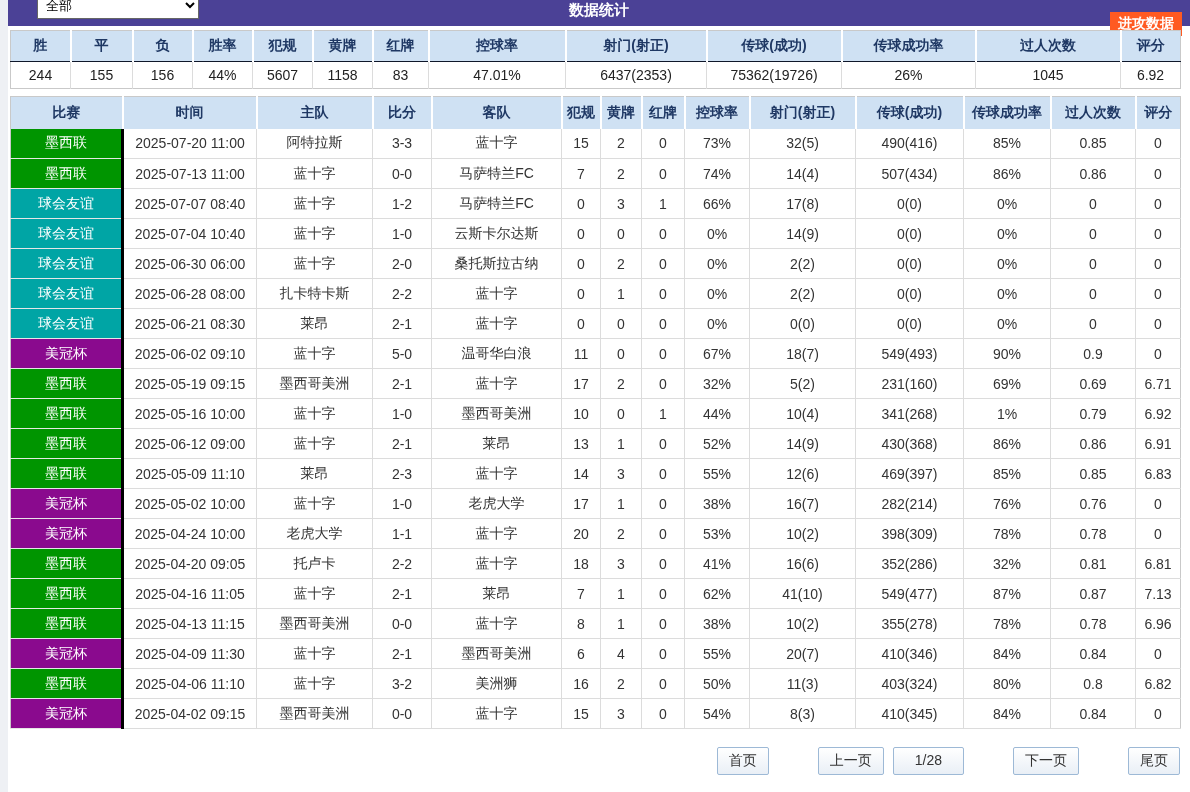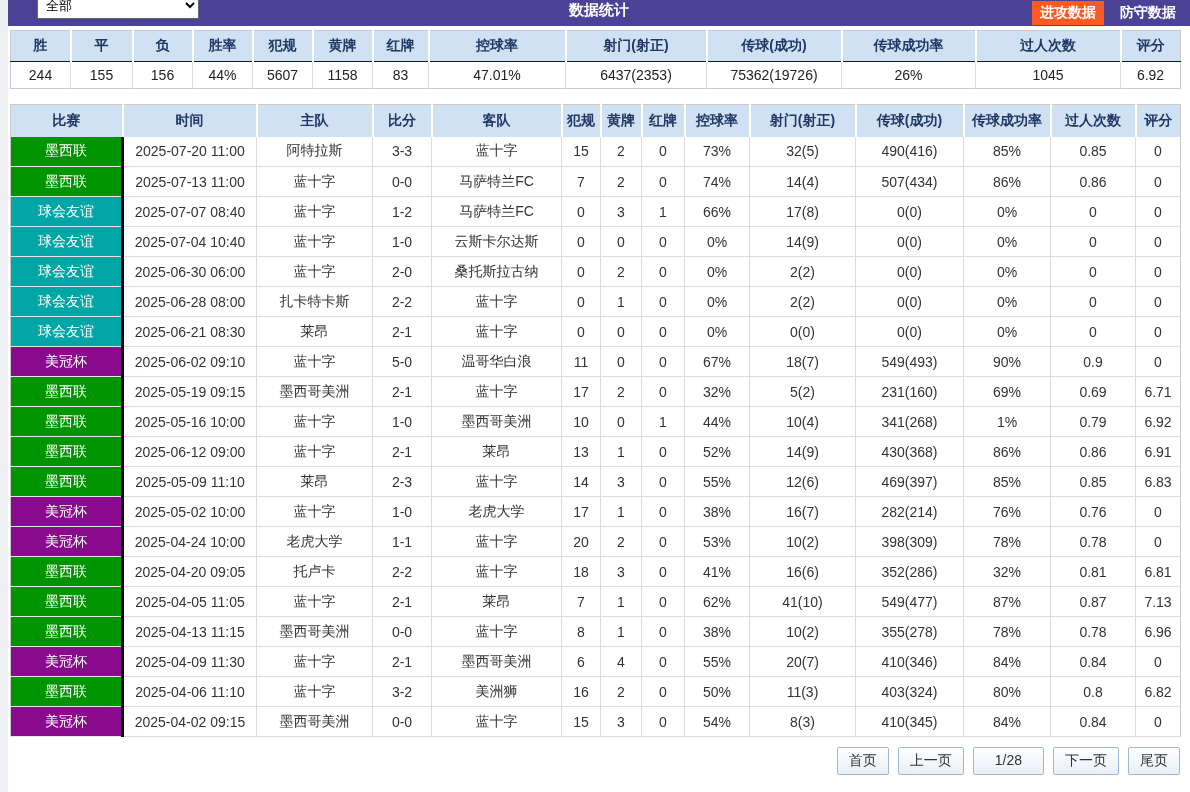--- a/index.html
+++ b/index.html
@@ -7,39 +7,39 @@
     --cell-text:#333; --border:#c9c9c9; --green:#009500; --teal:#00a5a5; --purple:#8a0a8e;
   }
   *{margin:0;padding:0;box-sizing:border-box;}
   html,body{width:1190px;height:792px;overflow:hidden;}
   body{font-family:"Liberation Sans","DejaVu Sans",sans-serif;background:#fff;position:relative;}
   .left-strip{position:absolute;left:0;top:0;width:8px;height:792px;background:#eef0f4;}
   
   .topbar{position:absolute;left:8px;top:0;width:1182px;height:26px;background:var(--topbar);padding-left:44px;}
   .topbar .title{position:absolute;left:0;right:0;top:1px;text-align:center;color:#fff;font-weight:bold;font-size:15px;}
   .filter-select{position:absolute;left:37px;top:-8px;width:162px;height:27px;font-size:13px;border:1px solid #666;background:#fff;padding-left:4px;}
-  .topbar-buttons{position:absolute;right:8px;top:0;height:26px;display:flex;align-items:center;gap:10px;}
+  .topbar-buttons{position:absolute;right:8px;top:12px;height:26px;display:flex;align-items:center;gap:10px;flex-direction:column;}
   .btn-attack{background:var(--orange);color:#fff;font-weight:bold;font-size:14px;padding:3px 8px;cursor:pointer;}
   .btn-defense{background:transparent;color:#fff;font-weight:bold;font-size:14px;padding:3px 6px;cursor:pointer;}
   
   table{border-collapse:collapse;table-layout:fixed;background:#fff;}
   .summary-table{position:absolute;left:10px;top:30px;width:1170px;border:1px solid var(--border);}
   .summary-table th{background:var(--hdr-bg);color:var(--hdr-text);font-weight:bold;font-size:14px;height:31px;border-right:2px solid #fff;}
   .summary-table th:last-child{border-right:none;}
   .summary-table td{color:#222;font-size:14px;text-align:center;height:27px;border-right:1px solid #dcdcdc;border-top:1px solid #0f172a;}
   .summary-table td:last-child{border-right:none;}
-  .match-table{position:absolute;left:10px;top:96px;width:1170px;border:1px solid var(--border);margin-top:8px;}
+  .match-table{position:absolute;left:10px;top:96px;width:1170px;border:1px solid var(--border);}
   .match-table th{background:var(--hdr-bg);color:var(--hdr-text);font-weight:bold;font-size:14px;height:32px;border-right:2px solid #fff;}
   .match-table th:last-child{border-right:none;}
   .match-table td{color:var(--cell-text);font-size:14px;text-align:center;height:30px;border-right:1px solid #dcdcdc;border-bottom:1px solid #dcdcdc;overflow:hidden;white-space:nowrap;}
   .match-table td:last-child{border-right:none;}
   .match-table td.league-badge{color:#fff;font-size:14px;border-bottom:1px solid #e6e6e6;border-right:3px solid #000000;}
   
   .pagination{position:absolute;right:10px;top:747px;display:flex;gap:9px;}
-  .page-btn{border:1px solid #9db9d6;background:linear-gradient(#ffffff,#e9eff6);color:#333;font-size:14px;padding:4px 11px;border-radius:2px;cursor:pointer;font-family:inherit;}
+  .page-btn{border:1px solid #9db9d6;background:linear-gradient(#ffffff,#e9eff6);color:#333;font-size:14px;padding:4px 11px;border-radius:2px;cursor:pointer;font-family:inherit;margin-left:40px;}
   .page-indicator{border:1px solid #9db9d6;background:linear-gradient(#ffffff,#e9eff6);color:#333;font-size:14px;padding:4px 21px;border-radius:2px;}
 </style>
 </head>
 <body>
 
 <div class="left-strip"></div>
 
 <div class="topbar">
   <div class="title">数据统计</div>
   <div class="topbar-buttons">
@@ -374,21 +374,21 @@
         <td>0</td>
         <td>41%</td>
         <td>16(6)</td>
         <td>352(286)</td>
         <td>32%</td>
         <td>0.81</td>
         <td>6.81</td>
       </tr>
       <tr>
         <td class="league-badge" style="background: rgb(0, 149, 0);">墨西联</td>
-        <td>2025-04-05 11:05</td>
+        <td>2025-04-16 11:05</td>
         <td>蓝十字</td>
         <td>2-1</td>
         <td>莱昂</td>
         <td>7</td>
         <td>1</td>
         <td>0</td>
         <td>62%</td>
         <td>41(10)</td>
         <td>549(477)</td>
         <td>87%</td>

